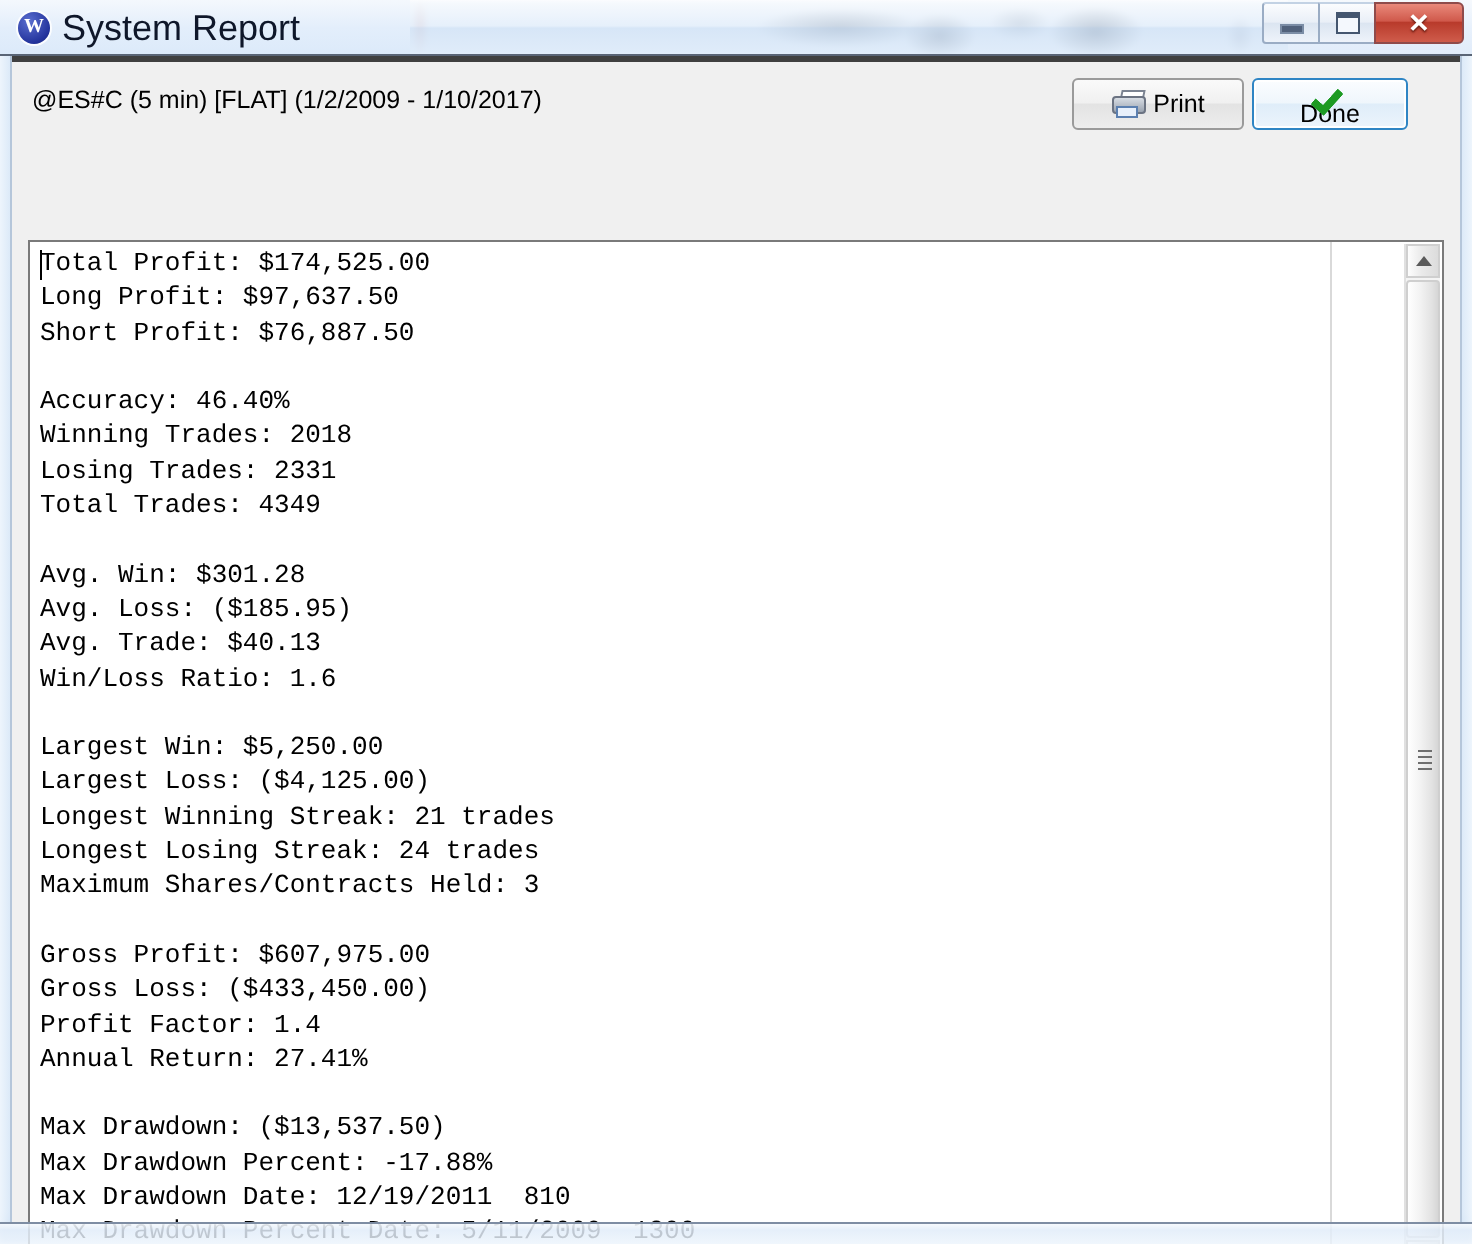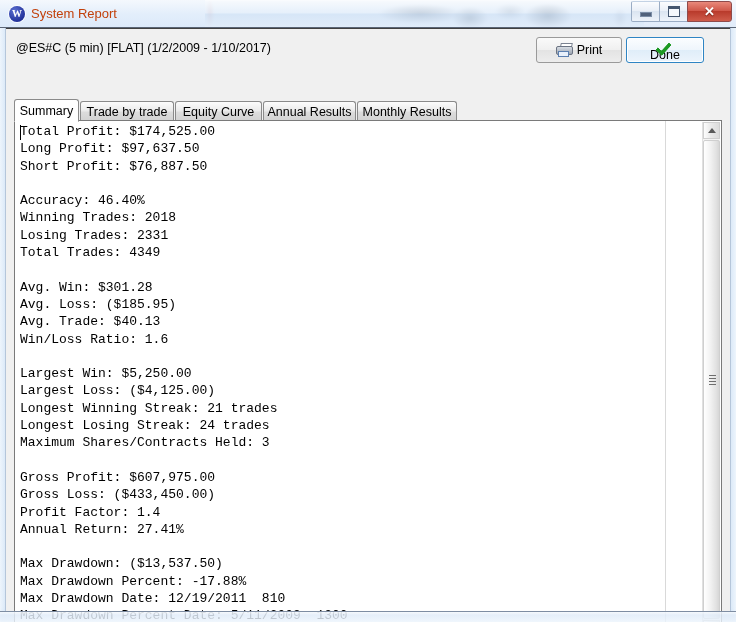--- a/index.html
+++ b/index.html
@@ -88,22 +88,22 @@
     color: #fff;
     font-size: 10px;
     font-weight: bold;
     line-height: 16px;
     text-align: center;
     font-family: "Liberation Serif", serif;
   }
   #window-title {
     position: absolute;
     left: 31px; top: 4px;
-    font-size: 13px;
-    color: #c2410c;
+    font-size: 18px;
+    color: #0f172a;
     line-height: 20px;
     white-space: nowrap;
   }
 
   
   #caption-buttons {
     position: absolute;
     right: 4px; top: 1px;
     height: 22px;
     display: flex;
@@ -197,21 +197,21 @@
   #frame-right { right: 0; background: linear-gradient(to left, rgba(236,244,252,.92), rgba(214,230,247,.85)); }
 
   
   #toolbar {
     position: absolute;
     left: 0; top: 0;
     width: 724px;
     height: 41px;
     box-sizing: border-box;
     background: #f0f0f0;
-    border-top: 1px solid #404040;
+    border-top: 3px solid #404040;
     text-align: right;
   }
   #report-header {
     position: absolute;
     left: 10px; top: 12px;
     font-size: 12.5px;
     color: #000;
     white-space: nowrap;
   }
   .tb-button {
@@ -436,37 +436,20 @@
         </span>
         <span>Print</span>
       </div>
 
       <div class="tb-button" id="btn-done">
         <span class="check-icon"></span>
         <span>Done</span>
       </div>
     </div>
 
-    <div id="tabstrip">
-      <div class="tab active" style="left:0px;   width:65px;">
-          <span>Summary</span>
-        </div>
-      <div class="tab" style="left:66px;  width:94px;">
-          <span>Trade by trade</span>
-        </div>
-      <div class="tab" style="left:161px; width:87px;">
-          <span>Equity Curve</span>
-        </div>
-      <div class="tab" style="left:249px; width:93px;">
-          <span>Annual Results</span>
-        </div>
-      <div class="tab" style="left:343px; width:100px;">
-          <span>Monthly Results</span>
-        </div>
-    </div>
 
     <div id="textpane">
       <div id="page-margin-line"></div>
       <div id="caret"></div>
       <pre id="report-text">Total Profit: $174,525.00
 Long Profit: $97,637.50
 Short Profit: $76,887.50
 
 Accuracy: 46.40%
 Winning Trades: 2018

